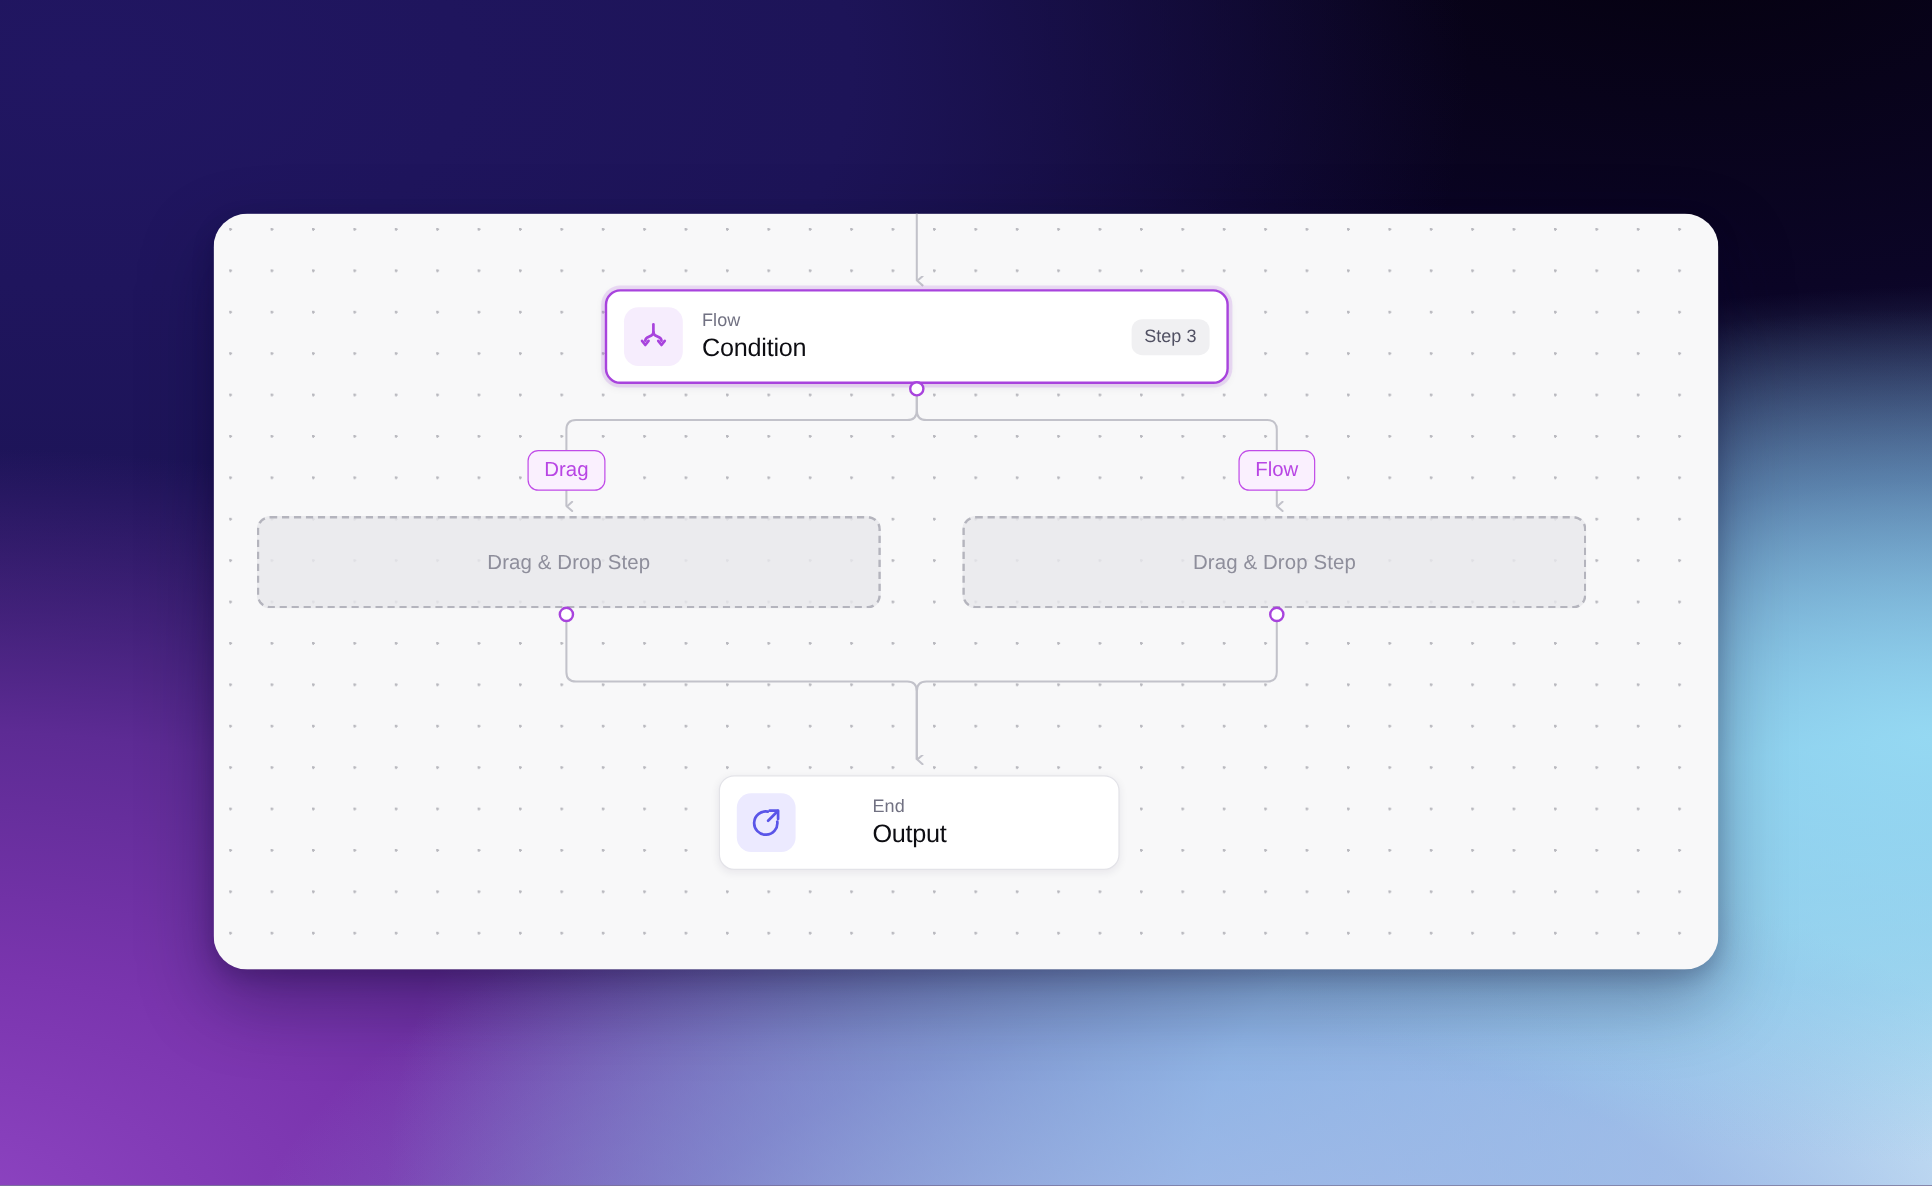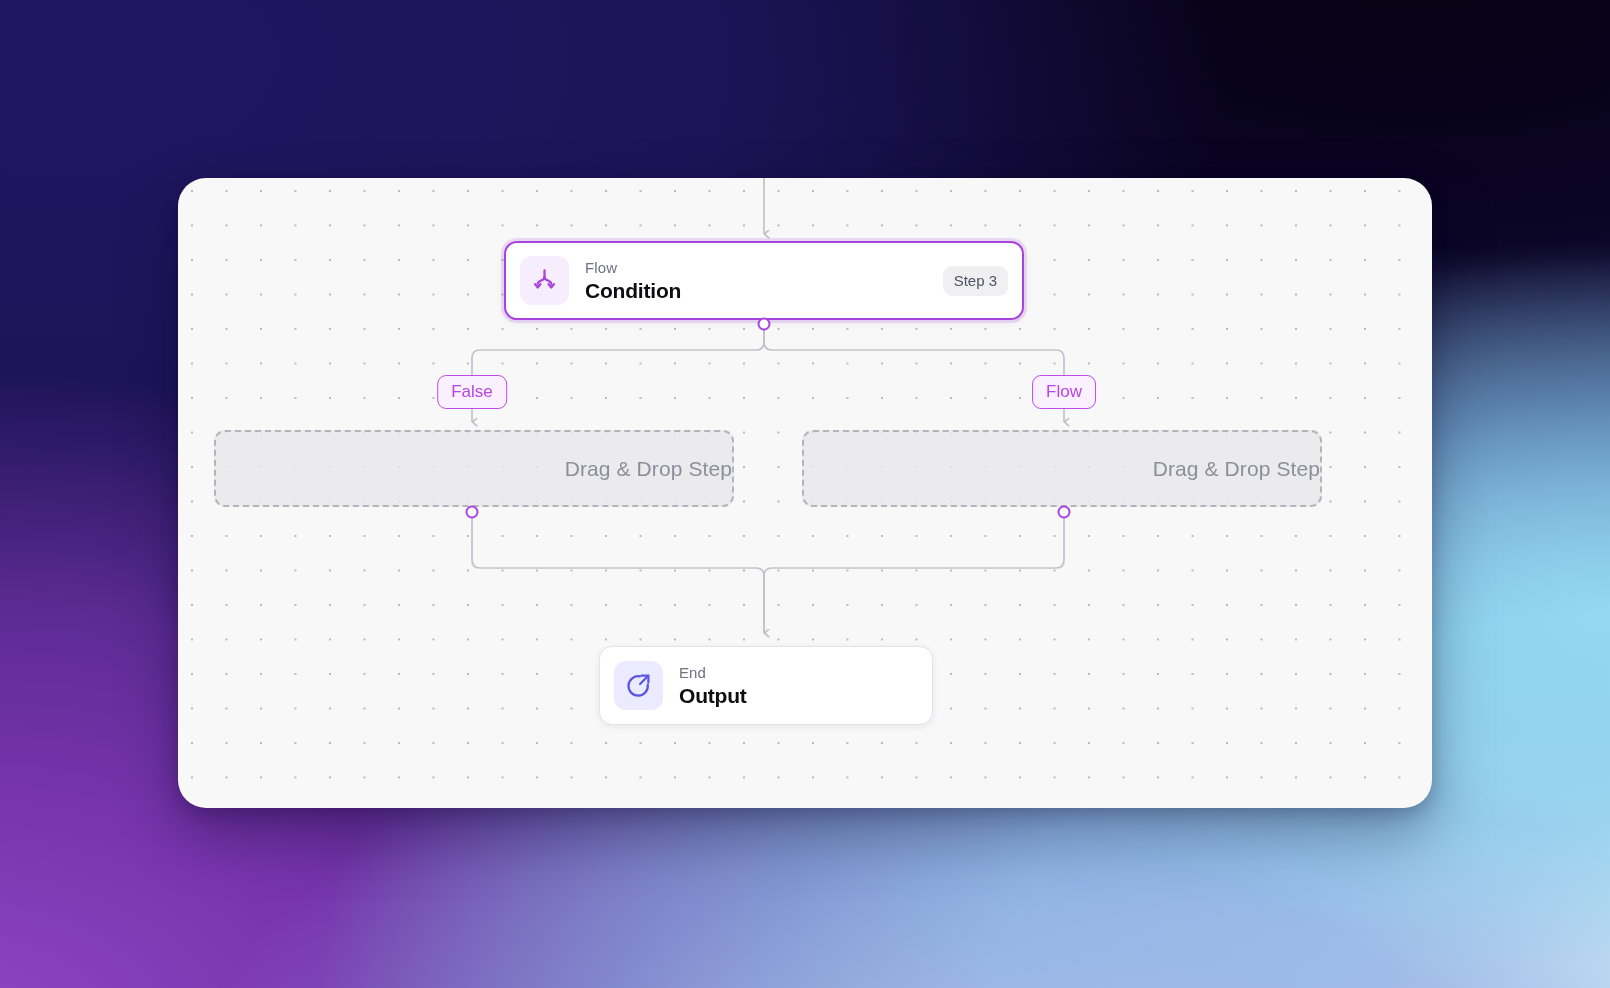--- a/index.html
+++ b/index.html
@@ -105,20 +105,21 @@
 
   
   #node-output {
     left: 421px;
     top: 468px;
     width: 334px;
     height: 79px;
     border: 1px solid #e3e3e8;
     box-shadow: 0 2px 7px rgba(30, 10, 60, 0.07);
     padding: 0 14px;
+    gap: 48px;
   }
 
   .node-icon {
     width: 49px;
     height: 49px;
     min-width: 49px;
     border-radius: 12px;
     display: flex;
     align-items: center;
     justify-content: center;
@@ -129,21 +130,21 @@
   .node-text { margin-left: 16px; display: flex; flex-direction: column; gap: 1px; }
   .node-kicker {
     font-size: 15px;
     line-height: 18px;
     color: #717182;
     letter-spacing: 0.1px;
   }
   .node-title {
     font-size: 21px;
     line-height: 25px;
-    font-weight: bold;
+    font-weight: normal;
     color: #0d0d12;
     letter-spacing: -0.2px;
   }
 
   .node-badge {
     margin-left: auto;
     background: #f0f0f2;
     color: #515163;
     font-size: 15px;
     line-height: 18px;
@@ -181,23 +182,23 @@
 
   
   .dropzone {
     position: absolute;
     height: 77px;
     border: 2px dashed #b4b4bd;
     border-radius: 11px;
     background: rgba(232, 232, 235, 0.82);
     display: flex;
     align-items: center;
-    justify-content: flex-end;
+    justify-content: center;
     color: #8e8e9b;
-    font-size: 21px;
+    font-size: 17px;
     letter-spacing: 0.1px;
   }
   #dropzone-true  { left: 36px;  top: 252px; width: 520px; }
   #dropzone-false { left: 624px; top: 252px; width: 520px; }
 </style>
 </head>
 <body>
 
 <div id="backdrop">
   <div class="mesh mesh-a"></div>
@@ -240,21 +241,21 @@
       </div>
       <div class="node-text">
         <span class="node-kicker">Flow</span>
         <span class="node-title">Condition</span>
       </div>
       <span class="node-badge">Step 3</span>
     </div>
 
     <div class="handle" style="left:586px; top:146px;"></div>
 
-    <div class="branch-label" style="left:294px; top:214px;">False</div>
+    <div class="branch-label" style="left:294px; top:214px;">Drag</div>
     <div class="branch-label" style="left:886px; top:214px;">Flow</div>
 
     <div class="dropzone" id="dropzone-true">
       <span>Drag &amp; Drop Step</span>
     </div>
     <div class="dropzone" id="dropzone-false">
       <span>Drag &amp; Drop Step</span>
     </div>
 
     <div class="handle" style="left:294px; top:334px;"></div>

